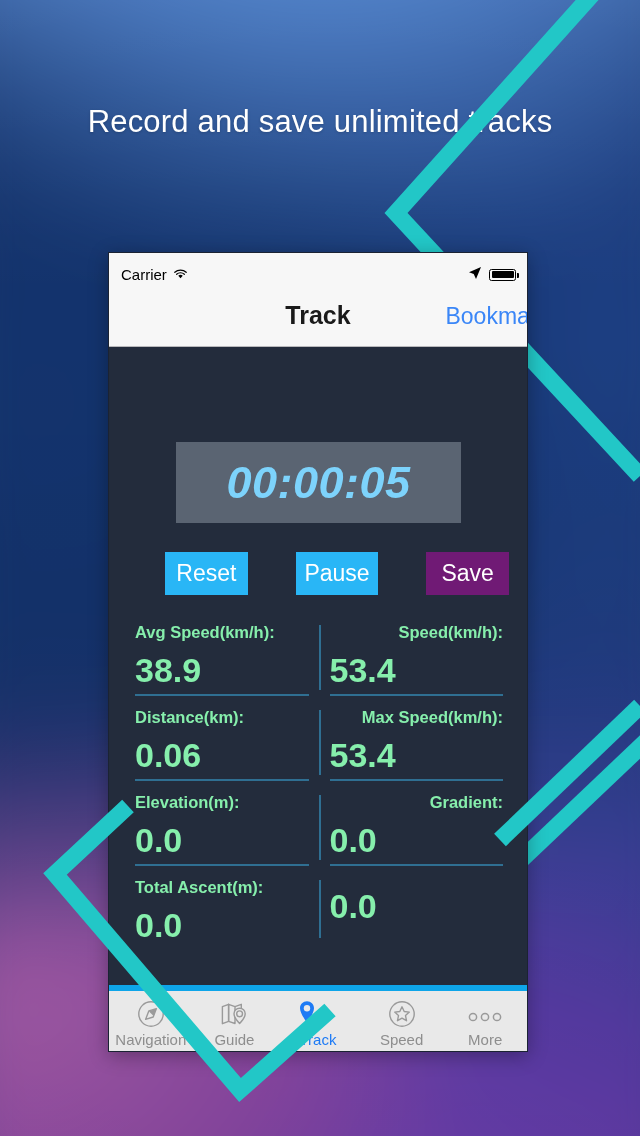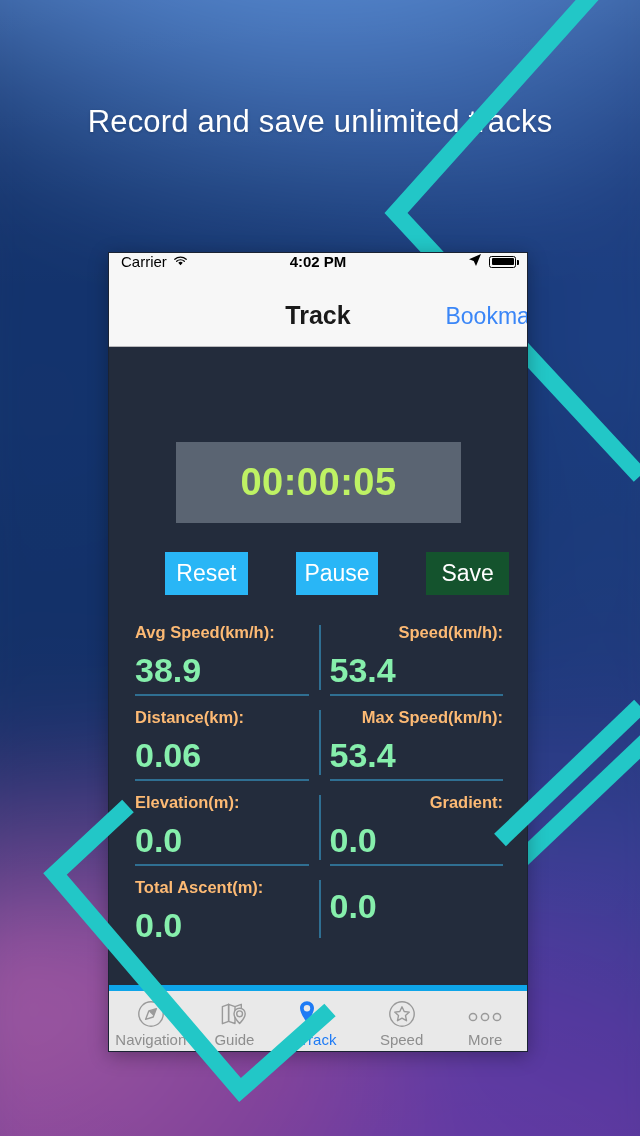--- a/index.html
+++ b/index.html
@@ -49,21 +49,21 @@
     width:420px; height:800px;
     background:#232c3c;
     border:1px solid #1b2333;
     overflow:hidden;
     box-shadow:0 4px 18px rgba(0,0,0,.30);
   }
 
   
   #statusbar{
     height:30px; background:#f7f7f7;
-    display:flex; align-items:flex-start; position:relative;
+    display:flex; align-items:flex-end; position:relative;
     font-size:15px; color:#000;
   }
   #statusbar .sb-left{ display:flex; align-items:center; gap:6px; padding-left:12px; }
   #statusbar .sb-time{ position:absolute; left:0; right:0; text-align:center; font-weight:600; font-size:15px; }
   #statusbar .sb-right{ margin-left:auto; display:flex; align-items:center; gap:7px; padding-right:11px; position:relative; z-index:2; }
   .wifi-ico{ width:15px; height:12px; }
   .loc-ico{ width:14px; height:14px; }
   .batt{ width:27px; height:12px; border:1px solid #000; border-radius:2.5px; position:relative; }
   .batt i{ position:absolute; inset:1.5px; background:#000; border-radius:1px; display:block; }
   .batt:after{ content:""; position:absolute; right:-3.5px; top:3.5px; width:2px; height:5px; background:#000; border-radius:0 1px 1px 0; }
@@ -84,43 +84,43 @@
   }
 
   
   #screen{ background:#232c3c; height:706px; position:relative; }
 
   #timerbox{
     position:absolute; left:67px; top:95px; width:285px; height:81px;
     background:#5a6472;
     display:flex; align-items:center; justify-content:center;
   }
-  #timerbox .t{ font-size:38px; font-weight:600; color:#bef264; letter-spacing:.5px; }
+  #timerbox .t{ font-size:45px; font-weight:600; color:#7dd3fc; letter-spacing:.5px;font-style:italic; }
 
   #btnrow{ position:absolute; left:20px; top:205px; width:380px; display:flex; gap:12px; }
   .btn{
     height:43px; display:flex; align-items:center; justify-content:center;
     font-size:23px; color:#ffffff; border:0;
     font-family:"Liberation Sans", sans-serif;
     margin-left:36px;
   }
   .btn.primary{ background:#29b6f6; }
-  .btn.secondary{ background:#14532d; }
+  .btn.secondary{ background:#701a75; }
   .btn.b-reset{ width:120px; }
   .btn.b-pause{ width:120px; }
   .btn.b-save{ width:120px; }
 
   
   #stats{
     position:absolute; left:16px; top:268px; width:388px;
     display:grid; grid-template-columns:1fr 1px 1fr;
     row-gap:0;
   }
   .stat{ padding:8px 10px 4px 10px; }
-  .stat .lbl{ font-size:16.5px; font-weight:600; color:#fdba74; white-space:nowrap; }
+  .stat .lbl{ font-size:16.5px; font-weight:600; color:#86efac; white-space:nowrap; }
   .stat.right .lbl{ text-align:right; }
   .stat .val{
     font-size:34px; font-weight:600; color:#86efac; text-align:left;
     line-height:1.12; margin-top:9px;
   }
   .stat .rule{ height:2px; background:#2f6f92; margin-top:5px; }
   .vdiv{ background:#2f6f92; width:2px; margin:10px 0; }
 
   
   #tabbar{
@@ -154,21 +154,20 @@
     <div class="sb-left">
       <span>Carrier</span>
       <span>
         <svg class="wifi-ico" viewBox="0 0 16 12">
             <path d="M8 10.6 5.6 7.9a3.6 3.6 0 0 1 4.8 0L8 10.6z" fill="#000"></path>
             <path d="M3.9 6.3a6 6 0 0 1 8.2 0" stroke="#000" stroke-width="1.3" fill="none" stroke-linecap="round"></path>
             <path d="M1.9 4.2a9 9 0 0 1 12.2 0" stroke="#000" stroke-width="1.3" fill="none" stroke-linecap="round"></path>
           </svg>
       </span>
     </div>
-    <div class="sb-time">4:02 PM</div>
     <div class="sb-right">
       <span>
         <svg class="loc-ico" viewBox="0 0 14 14">
             <path d="M13 1 1 6.3l4.7 1.6L8 13 13 1z" fill="#000"></path>
           </svg>
       </span>
       <span class="batt">
           <i></i>
         </span>
     </div>

